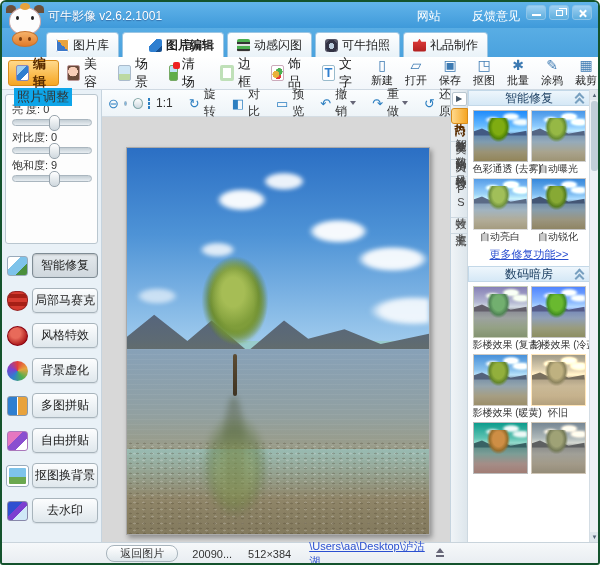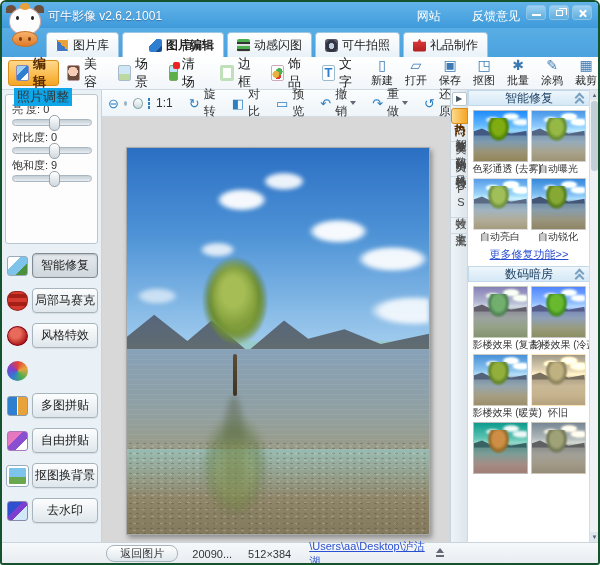--- a/index.html
+++ b/index.html
@@ -369,20 +369,21 @@
       <div class="side-tool-row">
         <span class="stool-icon si-1"></span>
         <button class="stool-btn">局部马赛克</button>
       </div>
       <div class="side-tool-row">
         <span class="stool-icon si-2"></span>
         <button class="stool-btn">风格特效</button>
       </div>
       <div class="side-tool-row">
         <span class="stool-icon si-3"></span>
+        <button class="stool-btn">背景虚化</button>
       </div>
       <div class="side-tool-row">
         <span class="stool-icon si-4"></span>
         <button class="stool-btn">多图拼贴</button>
       </div>
       <div class="side-tool-row">
         <span class="stool-icon si-5"></span>
         <button class="stool-btn">自由拼贴</button>
       </div>
       <div class="side-tool-row">

